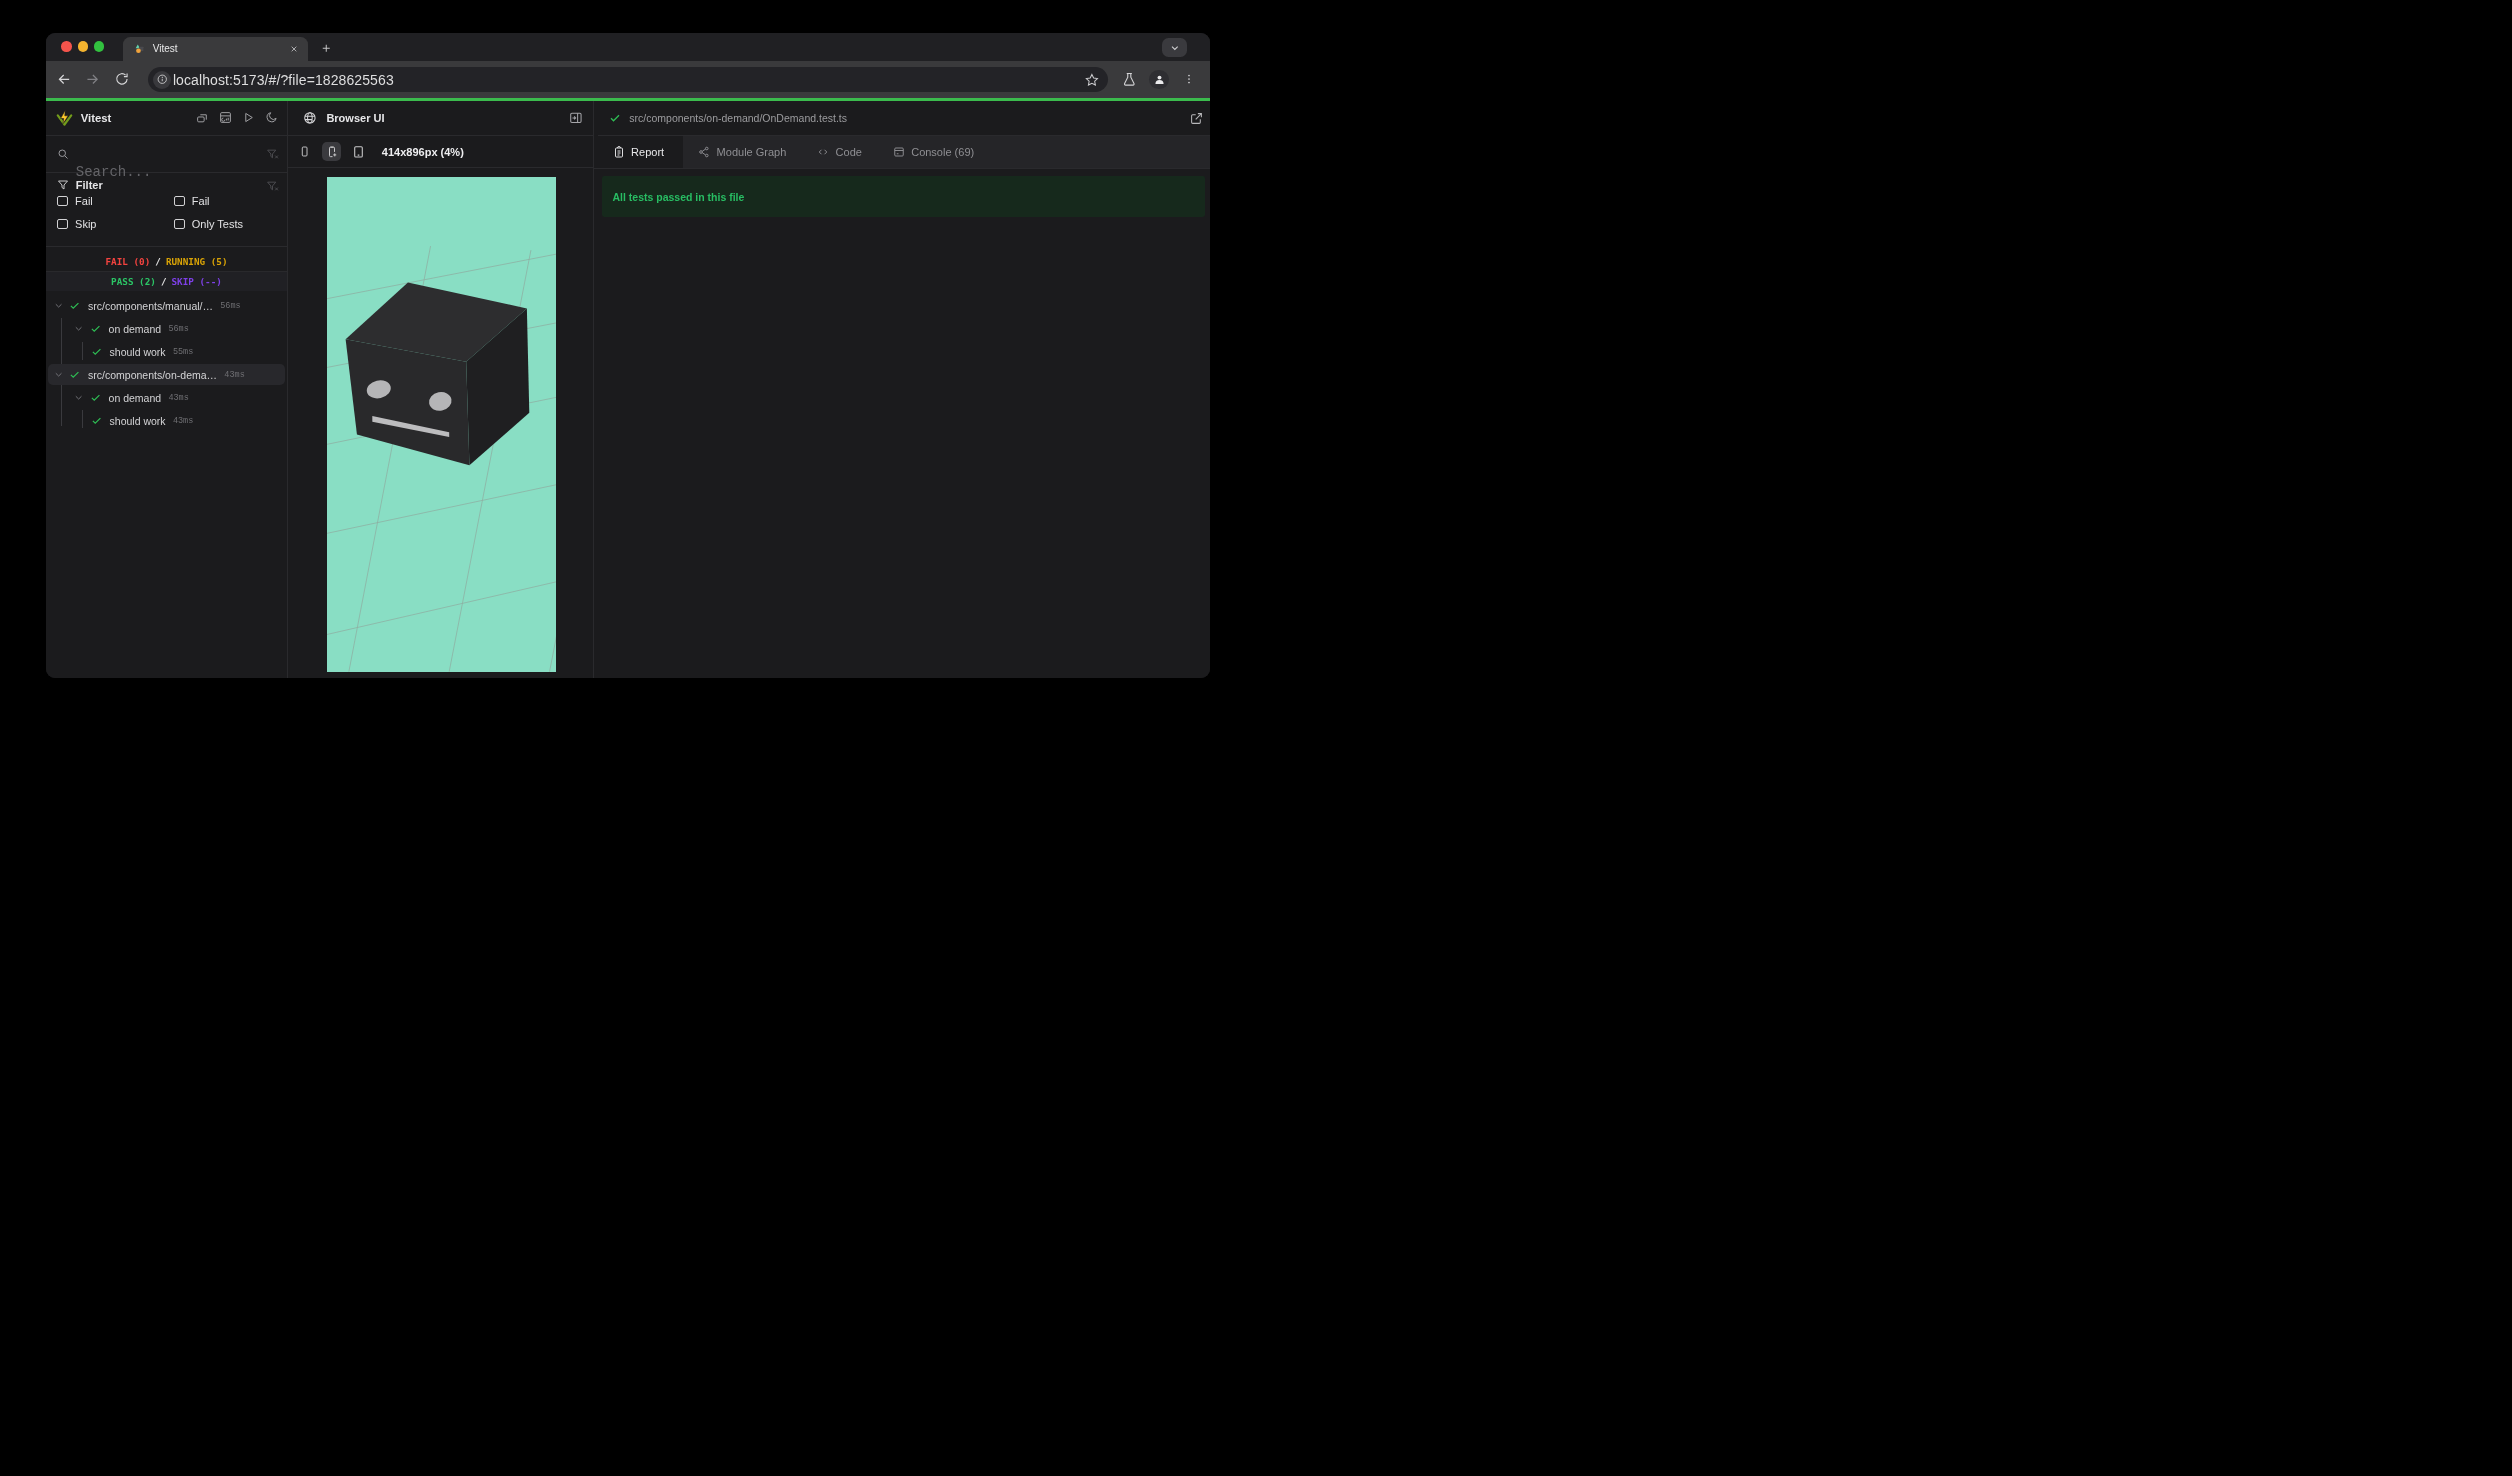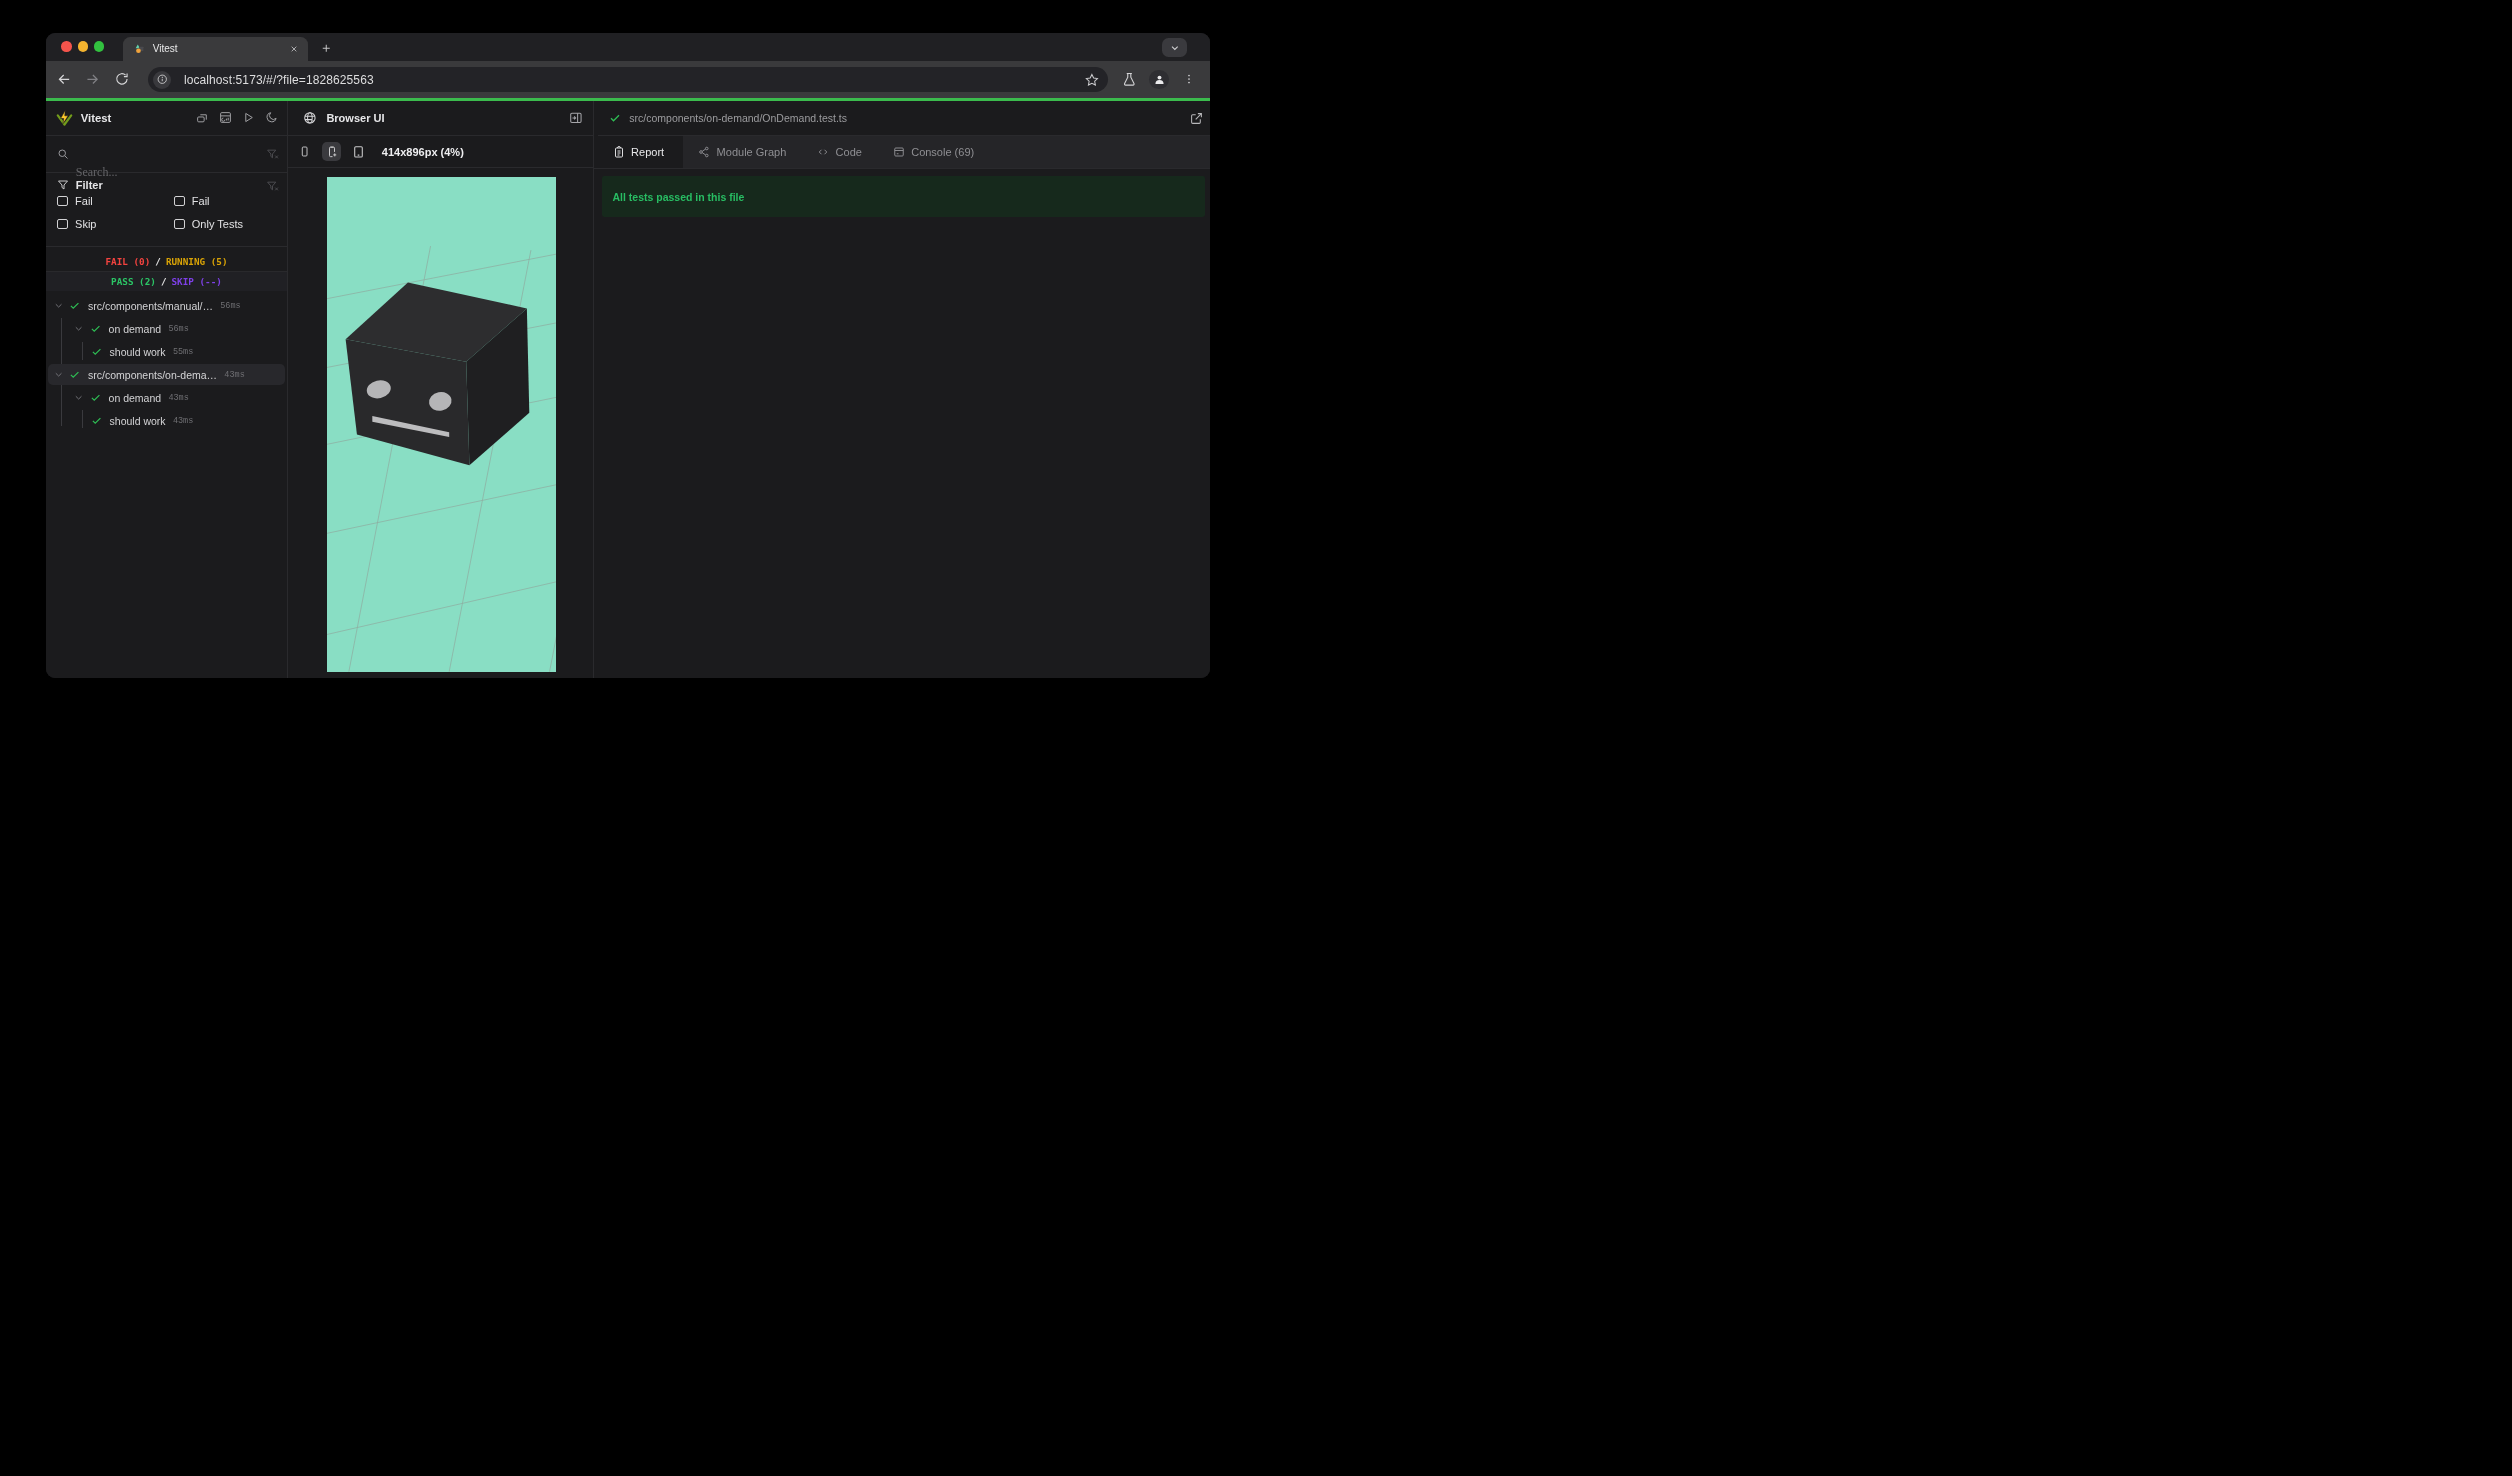--- a/index.html
+++ b/index.html
@@ -29,21 +29,21 @@
 
   
   .toolbar { position:absolute; left:0; top:27.5px; width:100%; height:37px; background:#3a3a3c; }
   .nav-ic { position:absolute; top:9.7px; width:18px; height:18px; display:flex; align-items:center;
             justify-content:center; color:#d6d6d8; }
   .nav-back{ left:9px; } .nav-fwd{ left:37px; color:#808084; } .nav-reload{ left:67px; }
   .omnibox { position:absolute; left:102px; top:6.5px; width:960px; height:25px; background:#232327;
              border-radius:13px; display:flex; align-items:center; }
   .info-btn { width:18px; height:18px; border-radius:50%; background:#39393d; margin-left:4.9px;
               display:flex; align-items:center; justify-content:center; color:#d2d2d4; }
-  .url-text { margin-left:13px; font-size:12px; color:#dededf; letter-spacing:0.1px; flex:1; }
+  .url-text { margin-left:2px; font-size:14px; color:#dededf; letter-spacing:0.1px; flex:1; }
   .star-btn { width:18px; height:18px; margin-right:7.3px; display:flex; align-items:center;
               justify-content:center; color:#cccccf; }
   .tool-right { position:absolute; right:11.3px; top:9px; display:flex; gap:10.5px; align-items:center; }
   .tr-ic { width:19.4px; height:19.4px; display:flex; align-items:center; justify-content:center; color:#d4d4d6; }
   .avatar-btn { width:19.4px; height:19.4px; border-radius:50%; background:#2e2e32; display:flex;
                 align-items:center; justify-content:center; }
 
   
   .progress { position:absolute; left:0; top:65px; width:100%; height:3.2px; background:#3bbb4d; }
 
@@ -56,22 +56,22 @@
   
   .sb-header { position:absolute; left:0; top:0; width:100%; height:35px; border-bottom:0.8px solid #2a2a2d;
                display:flex; align-items:center; }
   .sb-logo { width:17px; height:17px; margin-left:9.7px; }
   .sb-title { margin-left:8px; font-size:11.3px; font-weight:700; color:#e8e8ea; }
   .sb-actions { position:absolute; right:9px; display:flex; gap:9px; }
   .sb-actions .act { width:13.8px; height:13.8px; color:#a2a2a6; display:flex; align-items:center; justify-content:center; }
   .sb-search { position:absolute; left:0; top:35px; width:100%; height:37px; border-bottom:0.8px solid #2a2a2d;
                display:flex; align-items:center; }
   .sb-search .mag { width:12px; height:12px; margin-left:10.5px; color:#98989c; }
-  .sb-search input { background:transparent; border:none; outline:none; color:#cfcfd1; font-size:12px;
-                     margin-left:7.3px; width:154px; font-family:Liberation Serif, serif;margin-top:36px; }
+  .sb-search input { background:transparent; border:none; outline:none; color:#cfcfd1; font-size:14px;
+                     margin-left:7.3px; width:154px; font-family:Liberation Mono, monospace;margin-top:36px; }
   .sb-search input::placeholder { color:#646468; }
   .filterx { position:absolute; right:8px; width:13px; height:13px; color:#4c4c50; }
   .sb-filter { position:absolute; left:0; top:72px; width:100%; height:74px; border-bottom:0.8px solid #2a2a2d; }
   .flt-title { position:absolute; left:10.5px; top:5.7px; display:flex; align-items:center; gap:7.3px; }
   .flt-title .funnel { width:12px; height:12px; color:#c9c9cb; }
   .flt-title .lbl { font-size:11px; font-weight:700; color:#e6e6e8; }
   .cb-row { position:absolute; left:0; width:100%; height:19.4px; }
   .cb-item { position:absolute; display:flex; align-items:center; gap:7.3px; }
   .cb-box { width:10.5px; height:10.5px; border:1.3px solid #d2d2d4; border-radius:2px; background:transparent; }
   .cb-lbl { font-size:11px; color:#e2e2e4; }

